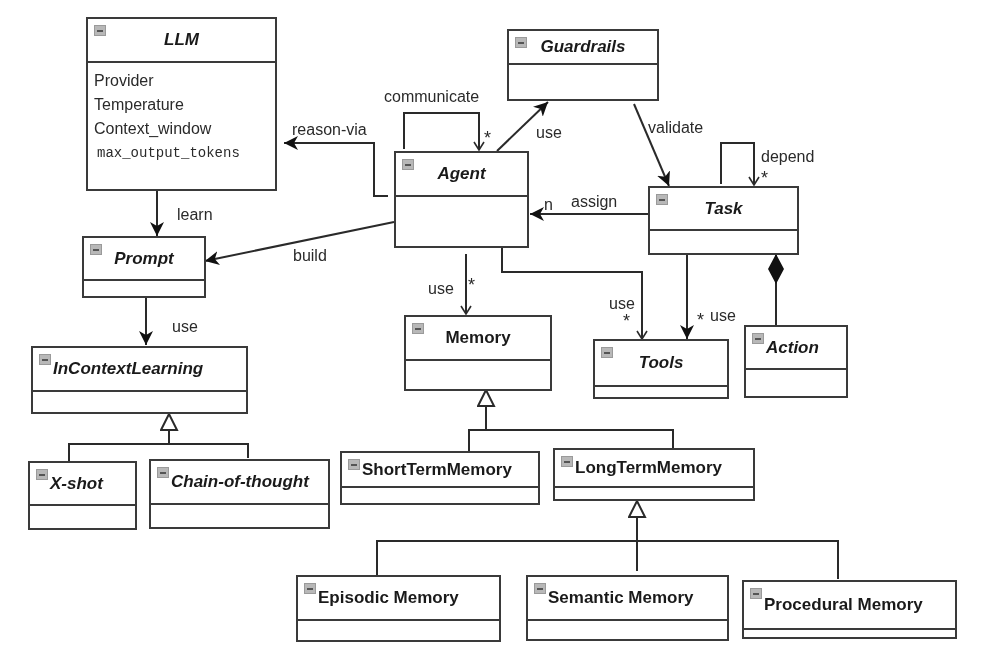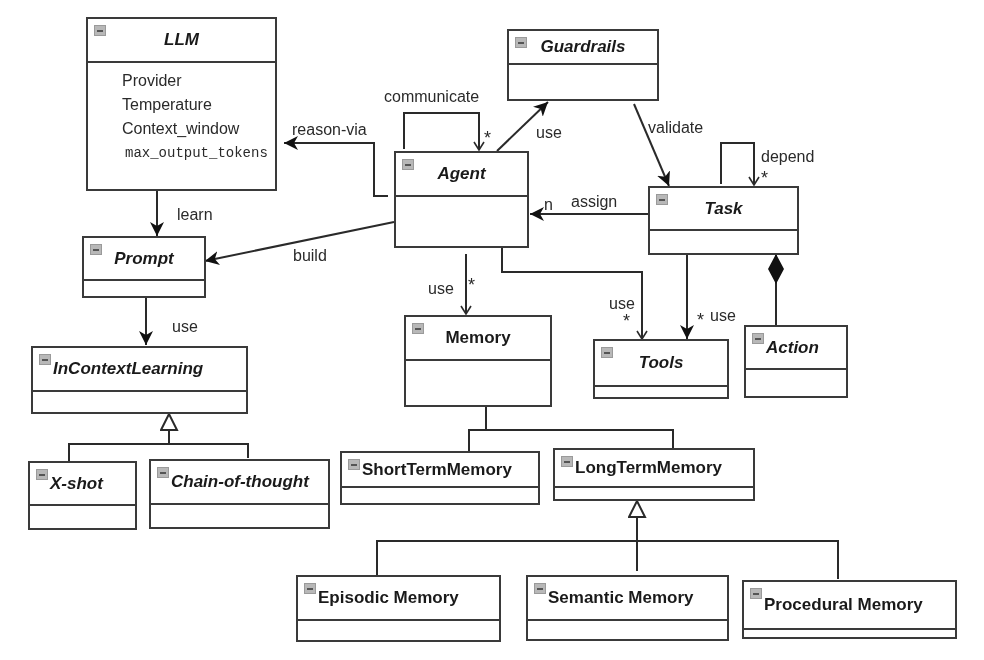--- a/index.html
+++ b/index.html
@@ -8,21 +8,21 @@
   #canvas { position: absolute; left: 0; top: 0; width: 984px; height: 660px; }
   .cls { position: absolute; background: #ffffff; border: 2px solid #3a3a3a; box-sizing: border-box; }
   .cls .hdr { position: relative; border-bottom: 2px solid #3a3a3a; box-sizing: border-box;
               display: flex; align-items: center; justify-content: center; }
   .cls .name { font-weight: bold; font-size: 17px; color: #1a1a1a; white-space: nowrap; }
   .cls.abstract .name { font-style: italic; }
   .cls.left .hdr { justify-content: flex-start; padding-left: 20px; }
   .collapse { position: absolute; left: 6px; top: 6px; width: 12px; height: 11px;
               background: #b8b8b8; border: 1px solid #9a9a9a; box-sizing: border-box; }
   .collapse::after { content: ""; position: absolute; left: 2px; right: 2px; top: 4px; height: 2px; background: #555; }
-  .attrs { padding: 6px 0 0 6px; font-size: 16px; line-height: 24px; color: #2a2a2a; margin-left: 28px; }
+  .attrs { padding: 6px 0 0 6px; font-size: 16px; line-height: 24px; color: #2a2a2a; }
   .attrs .mono { font-family: Liberation Mono, monospace; font-size: 14px; padding-left: 3px; }
   .lbl { position: absolute; font-size: 16px; color: #2a2a2a; white-space: nowrap; }
   svg line, svg polyline { stroke: #2a2a2a; stroke-width: 2; fill: none; }
 </style>
 </head>
 <body>
 
 <svg id="canvas" viewBox="0 0 984 660" xmlns="http://www.w3.org/2000/svg">
   <defs>
     <marker id="open" markerWidth="12" markerHeight="12" refX="10" refY="6" orient="auto" markerUnits="userSpaceOnUse">
@@ -152,21 +152,21 @@
   </div>
 </div>
 
 <div class="cls abstract left" style="left:149px;top:459px;width:181px;height:70px">
   <div class="hdr" style="height:44px">
     <span class="collapse"></span>
     <span class="name">Chain-of-thought</span>
   </div>
 </div>
 
-<div class="cls" style="left:404px;top:315px;width:148px;height:92px">
+<div class="cls" style="left:404px;top:315px;width:148px;height:76px">
   <div class="hdr" style="height:44px">
     <span class="collapse"></span>
     <span class="name">Memory</span>
   </div>
 </div>
 
 <div class="cls abstract" style="left:593px;top:339px;width:136px;height:60px">
   <div class="hdr" style="height:46px">
     <span class="collapse"></span>
     <span class="name">Tools</span>

